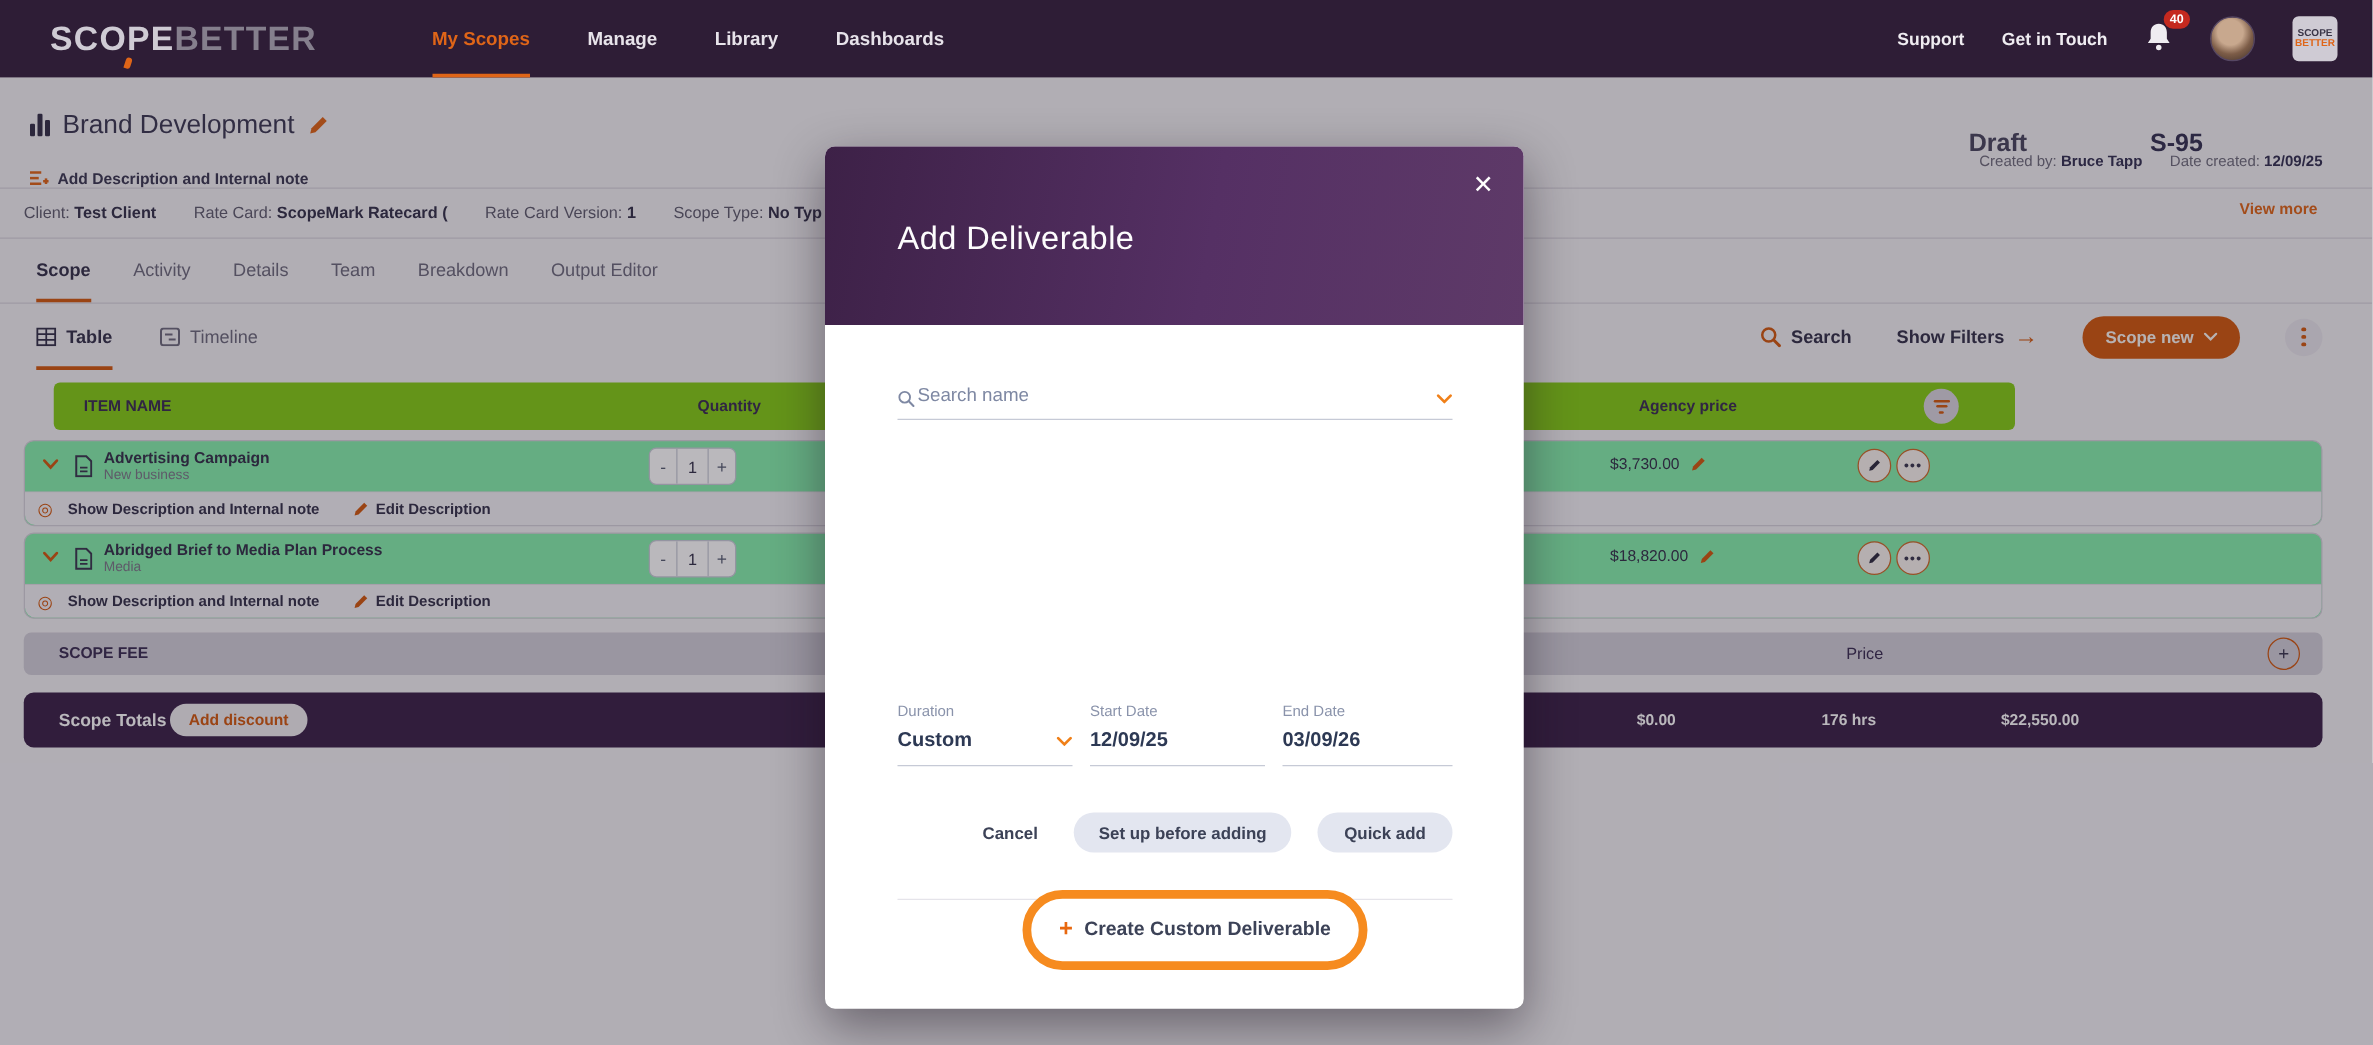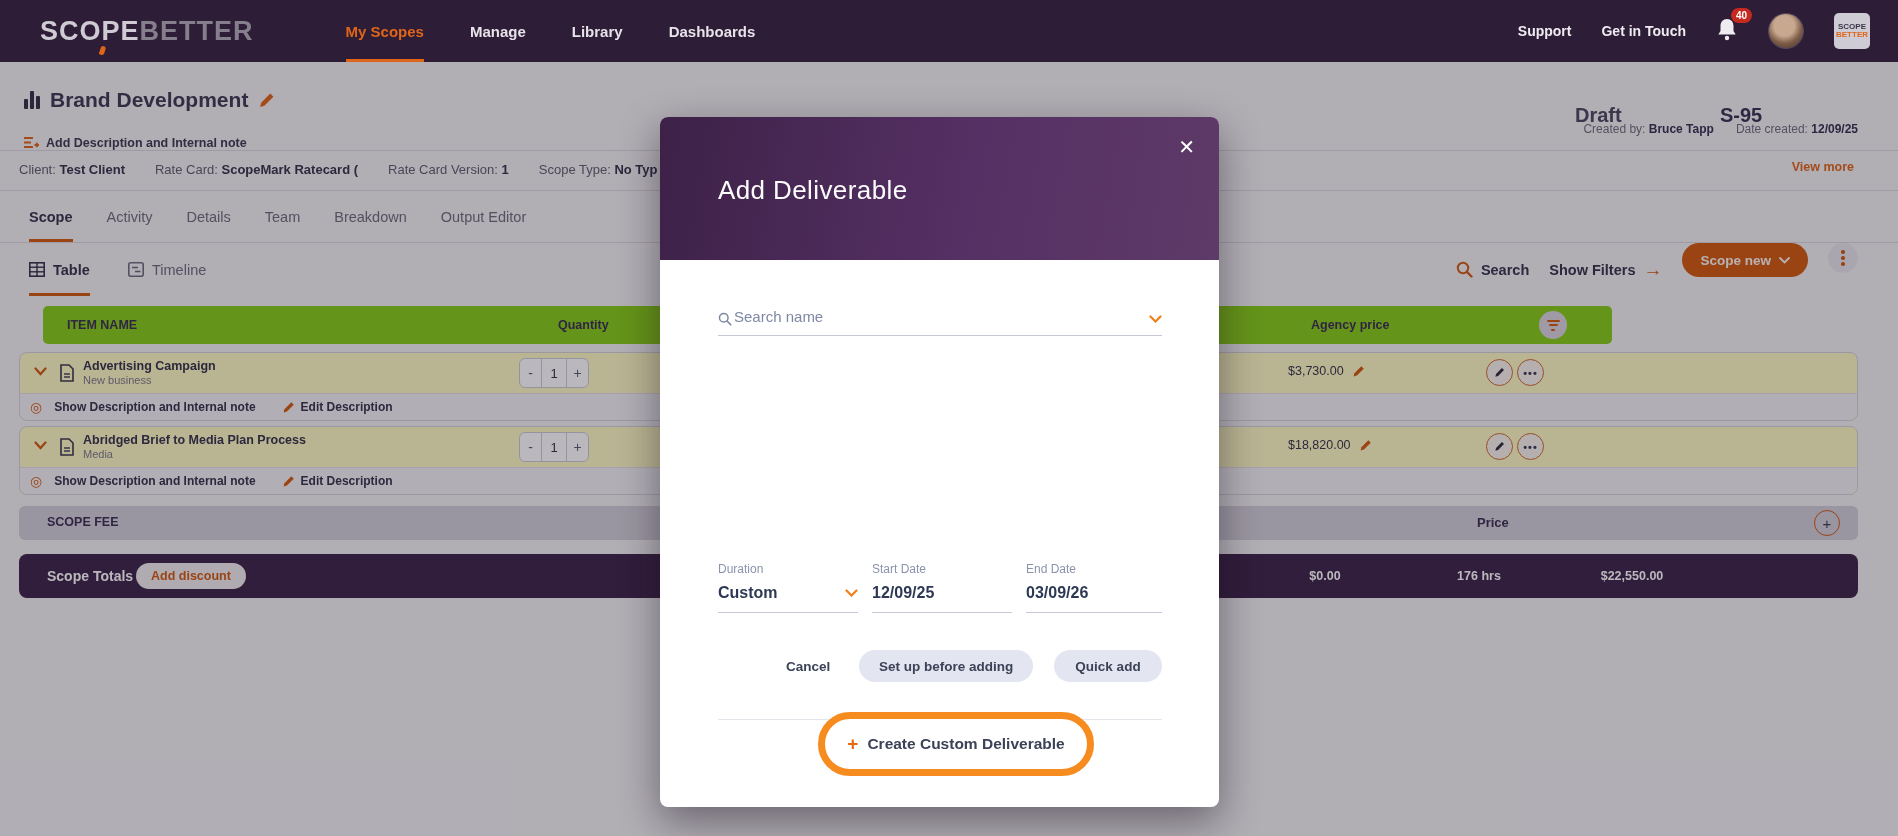--- a/index.html
+++ b/index.html
@@ -21,21 +21,21 @@
   .avatar { width:36px; height:36px; border-radius:50%; background:radial-gradient(circle at 45% 35%, #c8a88e 0 35%, #7d5d48 60%, #3c2e28 100%); border:1px solid #564763; cursor:pointer; }
   .co-logo { width:36px; height:36px; border-radius:5px; background:#cfcbd4; display:flex; flex-direction:column; align-items:center; justify-content:center; line-height:8px; cursor:pointer; }
   .co-logo span { font-size:8px; font-weight:bold; color:#3a3547; }
   .co-logo .o { color:#df6518; }
 
   
   .page { position:absolute; top:62px; left:0; width:1898px; height:774px; background:#f2f1f4; }
   .title-row { position:absolute; top:26px; left:24px; display:flex; align-items:center; gap:10px; }
   .bar-icon { display:flex; align-items:flex-end; gap:2px; height:18px; }
   .bar-icon i { width:4px; background:#343048; border-radius:1px; display:block; }
-  .page-title { font-size:21px; font-weight:bold; color:#3b3852; }
+  .page-title { font-size:21px; font-weight:normal; color:#3b3852; }
   .add-desc-row { position:absolute; top:74px; left:24px; display:flex; align-items:flex-end; gap:7px; cursor:pointer; }
   .add-desc-row span { font-size:12.5px; font-weight:bold; color:#3b3852; }
   .hdr-right1 { position:absolute; top:42px; }
   .status { left:1575px; font-size:20px; font-weight:600; color:#4a475f; }
   .scope-id { left:1720px; font-size:20px; font-weight:bold; color:#343152; }
   .hdr-right2 { position:absolute; top:60px; right:40px; font-size:12px; color:#6f6c7c; display:flex; gap:22px; }
   .hdr-right2 b { color:#343152; }
   .divider { position:absolute; left:0; width:1898px; height:1px; background:#d8d4db; }
 
   .meta-row { position:absolute; top:100px; left:19px; display:flex; gap:30px; font-size:13px; color:#5f5c6e; white-space:nowrap; }
@@ -43,55 +43,55 @@
   .view-more { position:absolute; top:98px; right:44px; font-size:12.5px; font-weight:bold; color:#df6518; cursor:pointer; }
 
   .tabs-row { position:absolute; top:130px; left:29px; height:50px; display:flex; gap:34px; align-items:center; }
   .tab { font-size:14.5px; color:#6e6b7d; height:50px; display:flex; align-items:center; cursor:pointer; }
   .tab.active { color:#34314a; font-weight:bold; border-bottom:3px solid #d2590f; padding-top:3px; }
 
   .viewtabs-row { position:absolute; top:181px; left:0; width:1898px; height:53px; }
   .vtab { position:absolute; top:0; height:53px; display:flex; align-items:center; gap:8px; font-size:14.5px; cursor:pointer; }
   .vtab.active { font-weight:bold; color:#34314a; border-bottom:3px solid #d2590f; padding-top:3px; }
   .vtab.idle { color:#6e6b7d; }
-  .toolbar { position:absolute; top:0; right:40px; height:53px; display:flex; gap:20px; }
+  .toolbar { position:absolute; top:0; right:40px; height:53px; display:flex; align-items:center; gap:36px; }
   .tool-txt { display:flex; align-items:center; gap:8px; font-size:14.5px; font-weight:bold; color:#34314a; cursor:pointer; }
   .arrow-o { color:#d2590f; font-size:19px; font-weight:bold; }
   .btn-create { background:#d2590f; color:#fbf6f1; font-size:13.5px; font-weight:bold; border:none; border-radius:17px; height:34px; padding:0 18px; display:flex; align-items:center; gap:8px; cursor:pointer; }
   .kebab { width:30px; height:30px; border-radius:50%; background:#e9e5ec; display:flex; flex-direction:column; align-items:center; justify-content:center; gap:2.5px; cursor:pointer; }
   .kebab i { width:3.5px; height:3.5px; border-radius:50%; background:#d2590f; display:block; }
 
   
   .thead { position:absolute; top:244px; left:19px; width:1569px; height:38px; background:#84cc16; border-radius:5px;margin-left:24px; }
   .thead .h { position:absolute; top:0; height:38px; display:flex; align-items:center; font-size:12.5px; font-weight:bold; color:#3a2d52; }
   .filter-circ { position:absolute; left:1496px; top:5px; width:28px; height:28px; border-radius:50%; background:#d9d5de; display:flex; flex-direction:column; gap:2.5px; align-items:center; justify-content:center; cursor:pointer; }
   .filter-circ i { height:2px; background:#d2590f; border-radius:1px; display:block; }
 
-  .row-card { position:absolute; left:19px; width:1839px; height:69px; background:#fef9c3; border:1px solid #d5d1da; border-radius:8px; }
+  .row-card { position:absolute; left:19px; width:1839px; height:69px; background:#86efac; border:1px solid #d5d1da; border-radius:8px; }
   .row-main { position:relative; height:40px; }
   .row-sub { height:27px; background:#f3f1f5; border-top:1px solid #e2dfe6; border-radius:0 0 8px 8px; display:flex; align-items:center; gap:12px; padding-left:10px; }
   .chev-o { position:absolute; left:14px; top:14px; }
   .doc-ic { position:absolute; left:40px; top:11px; }
   .row-name { position:absolute; left:63px; top:6px; }
   .row-name .nm { font-size:12.5px; font-weight:bold; color:#34314a; }
   .row-name .cat { font-size:11px; color:#7c7989; margin-top:1px; }
   .stepper { position:absolute; left:499px; top:5px; display:flex; height:30px; border:1px solid #c9ccd8; border-radius:6px; background:#fff; overflow:hidden; }
   .stepper .st-btn { width:21px; display:flex; align-items:center; justify-content:center; font-size:14px; color:#565d72; cursor:pointer; }
   .stepper .st-val { width:26px; display:flex; align-items:center; justify-content:center; font-size:13px; color:#34314a; border-left:1px solid #c9ccd8; border-right:1px solid #c9ccd8; }
   .price-cell { position:absolute; left:1268px; top:11px; display:flex; align-items:center; gap:8px; font-size:12.5px; color:#34314a; }
   .row-actions { position:absolute; left:1466px; top:6px; display:flex; gap:4px; }
   .circ-btn { width:27px; height:27px; border-radius:50%; border:1px solid #cf6a2a; background:#f8f3ee; display:flex; align-items:center; justify-content:center; cursor:pointer; }
   .circ-btn .dots { font-size:11px; font-weight:bold; color:#3a374f; letter-spacing:1px; line-height:10px; }
   .eye { color:#d2590f; font-size:14px; }
   .sub-txt { font-size:12px; font-weight:bold; color:#34314a; cursor:pointer; }
   .edit-grp { display:flex; align-items:center; gap:6px; margin-left:14px; cursor:pointer; }
 
   .fee-row { position:absolute; top:444px; left:19px; width:1839px; height:34px; background:#d2ced8; border-radius:6px; }
   .fee-row .lbl { position:absolute; left:28px; top:9px; font-size:12.5px; font-weight:bold; color:#3a2d52; }
-  .fee-row .price-lbl { position:absolute; left:1458px; top:9px; font-size:13px; font-weight:bold; color:#3a2d52; }
+  .fee-row .price-lbl { position:absolute; left:1458px; top:9px; font-size:13px; font-weight:normal; color:#3a2d52; }
   .plus-circ { position:absolute; left:1795px; top:4px; width:26px; height:26px; border-radius:50%; border:1.5px solid #d2590f; color:#3a374f; font-size:15px; display:flex; align-items:center; justify-content:center; cursor:pointer; }
 
   .totals-bar { position:absolute; top:492px; left:19px; width:1839px; height:44px; background:#3b2148; border-radius:8px; color:#fff; }
   .totals-bar .lbl { position:absolute; left:28px; top:14px; font-size:14px; font-weight:bold; }
   .pill-discount { position:absolute; left:117px; top:9px; height:26px; border-radius:13px; background:#efecf0; border:none; color:#d2590f; font-size:12.5px; font-weight:bold; padding:0 15px; cursor:pointer; }
   .tot-val { position:absolute; top:15px; font-size:12.5px; font-weight:bold; transform:translateX(-50%); }
 
   
   .backdrop { position:absolute; top:62px; left:0; width:1898px; height:774px; background:rgba(28,20,34,0.30); z-index:80; }
   .modal { position:absolute; top:117px; left:660px; width:559px; height:690px; background:#fff; border-radius:8px; box-shadow:0 14px 40px rgba(20,12,25,0.45); z-index:90; overflow:hidden; }

